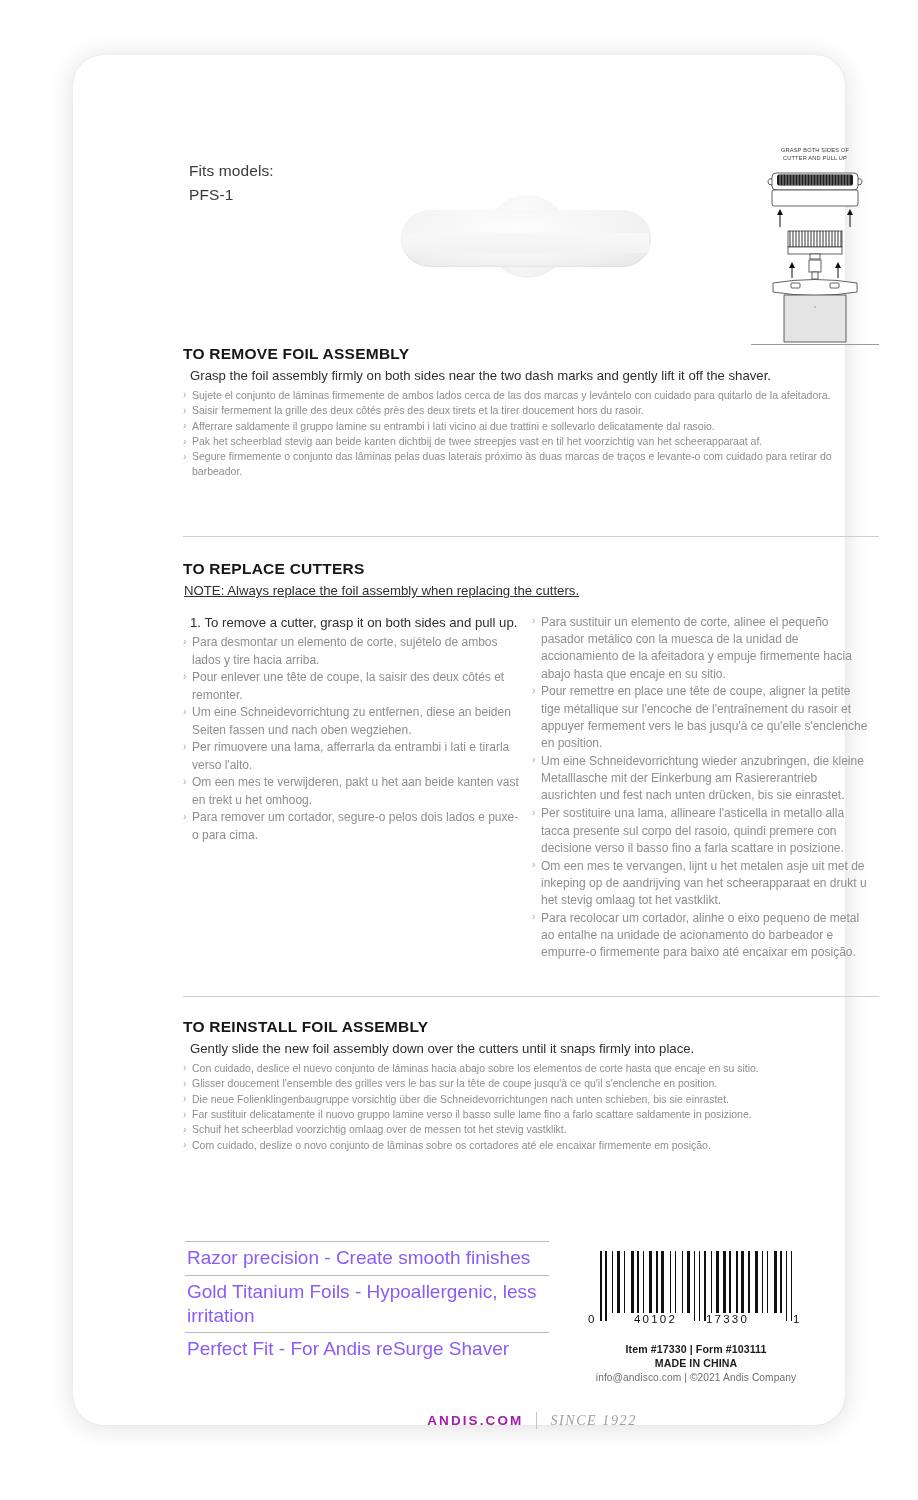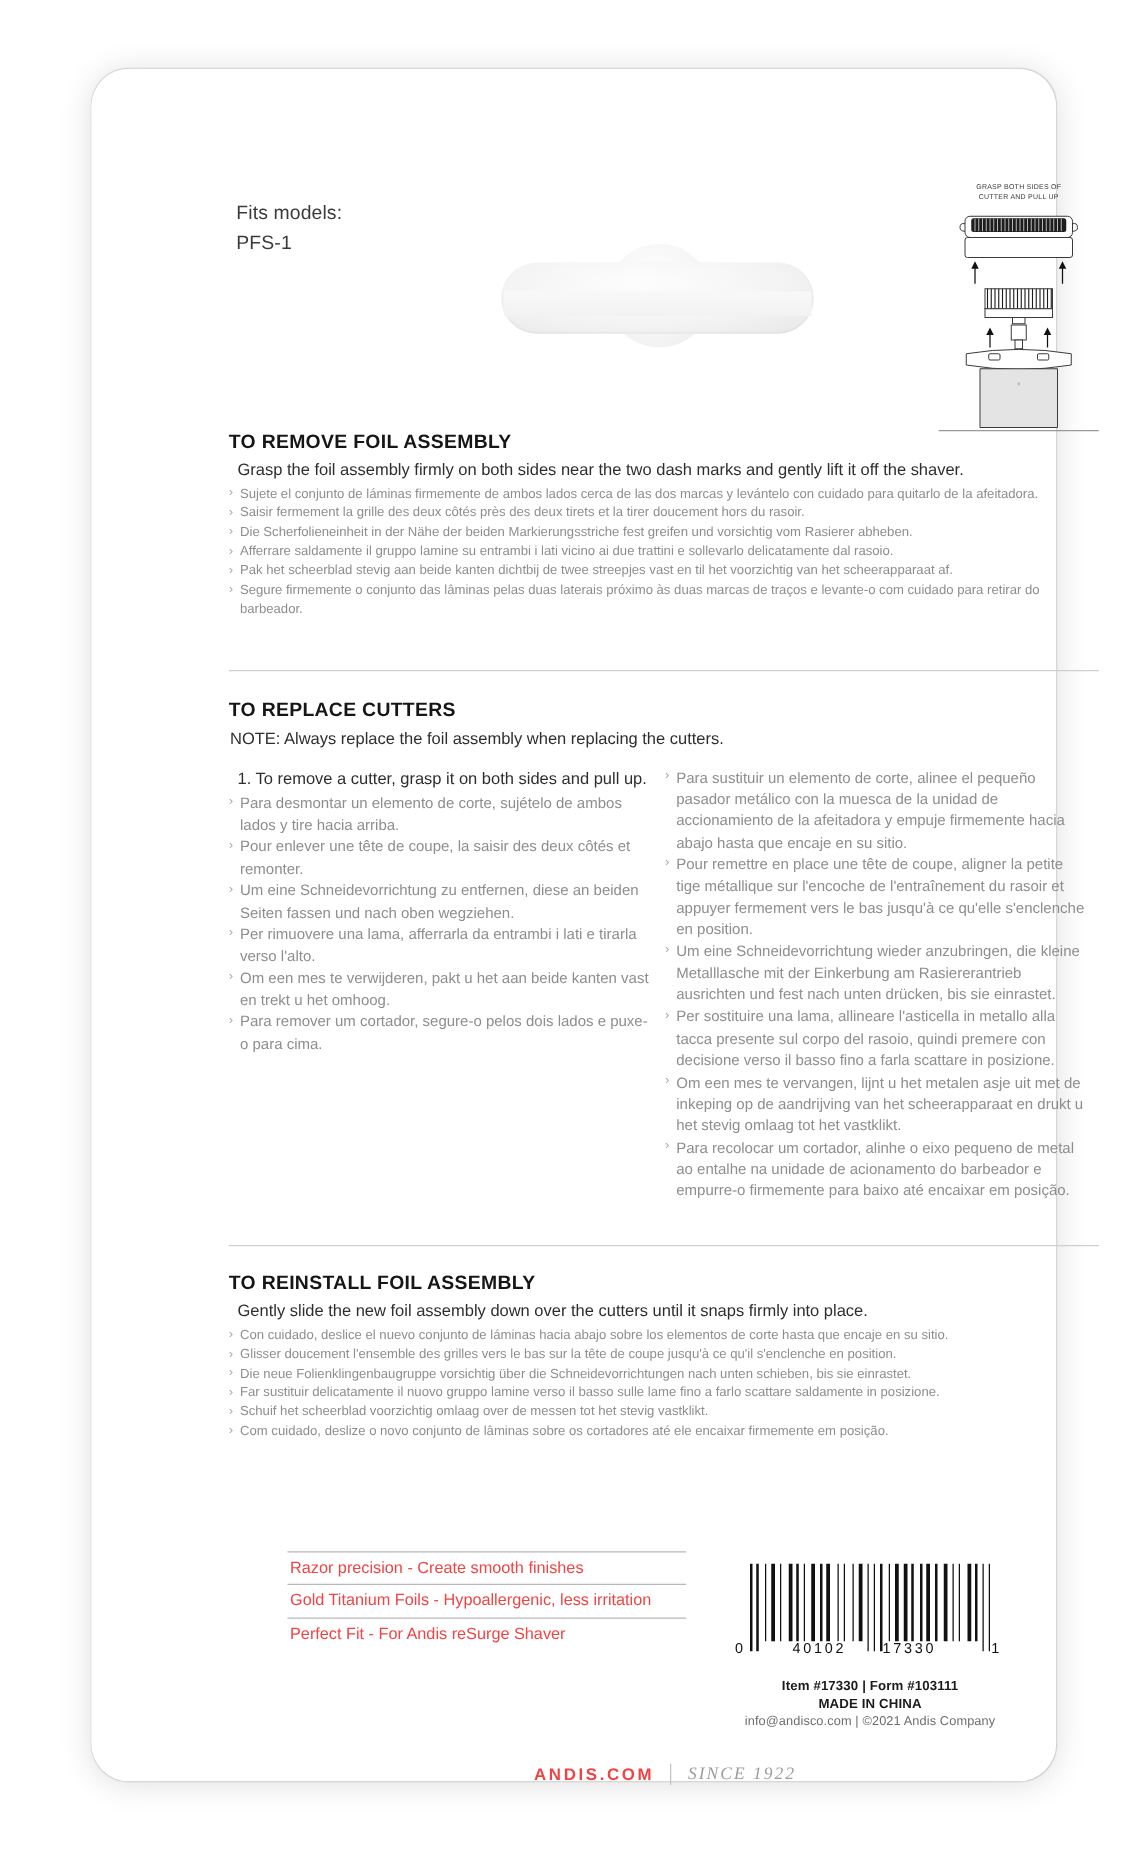--- a/index.html
+++ b/index.html
@@ -86,20 +86,21 @@
     margin: 0 0 3px 0;
     padding-left: 7px;
     line-height: 1.35;
   }
   .note-lead {
     font-size: 13.2px;
     color: #2e2e2e;
     margin: 0 0 3px 0;
     padding-left: 1px;
     line-height: 1.35;
+    text-decoration: underline;
   }
   ul.trans {
     list-style: none;
     margin: 0;
     padding: 0;
   }
   ul.trans li {
     position: relative;
     font-size: 10.5px;
     line-height: 1.42;
@@ -172,26 +173,25 @@
   }
 
   
   .features {
     position: absolute;
     left: 112px;
     top: 1186px;
     width: 364px;
   }
   .feat {
-    font-size: 13px;
-    color: #ef4444;
+    font-size: 19px;
+    color: #8b5cf6;
     border-top: 1px solid #b9b9b9;
     padding: 4px 0 5px 2px;
     line-height: 1.25;
-    margin-left: 45px;
   }
   .feat:last-child { }
 
   
   .barcode-block {
     position: absolute;
     left: 509px;
     top: 1196px;
     width: 228px;
     text-align: center;
@@ -263,21 +263,21 @@
   }
   .footer-inner {
     display: inline-flex;
     align-items: center;
     gap: 13px;
   }
   .brand {
     font-size: 13.5px;
     font-weight: 700;
     letter-spacing: 2.1px;
-    color: #ef4444;
+    color: #a21caf;
   }
   .brand-sep {
     width: 1px;
     height: 17px;
     background: #c4c4c4;
   }
   .since {
     font-family: "Liberation Serif", serif;
     font-style: italic;
     font-size: 14px;
@@ -394,21 +394,20 @@
       </svg>
       <div class="diagram-baseline"></div>
     </div>
 
     <div id="sec-remove">
       <div class="sec-head">TO REMOVE FOIL ASSEMBLY</div>
       <p class="sec-lead">Grasp the foil assembly firmly on both sides near the two dash marks and gently lift it off the shaver.</p>
       <ul class="trans">
         <li>Sujete el conjunto de láminas firmemente de ambos lados cerca de las dos marcas y levántelo con cuidado para quitarlo de la afeitadora.</li>
         <li>Saisir fermement la grille des deux côtés près des deux tirets et la tirer doucement hors du rasoir.</li>
-        <li>Die Scherfolieneinheit in der Nähe der beiden Markierungsstriche fest greifen und vorsichtig vom Rasierer abheben.</li>
         <li>Afferrare saldamente il gruppo lamine su entrambi i lati vicino ai due trattini e sollevarlo delicatamente dal rasoio.</li>
         <li>Pak het scheerblad stevig aan beide kanten dichtbij de twee streepjes vast en til het voorzichtig van het scheerapparaat af.</li>
         <li>Segure firmemente o conjunto das lâminas pelas duas laterais próximo às duas marcas de traços e levante-o com cuidado para retirar do barbeador.</li>
       </ul>
     </div>
 
     <div class="divider" style="top:481px;"></div>
 
     <div id="sec-cutters">
       <div class="sec-head">TO REPLACE CUTTERS</div>

